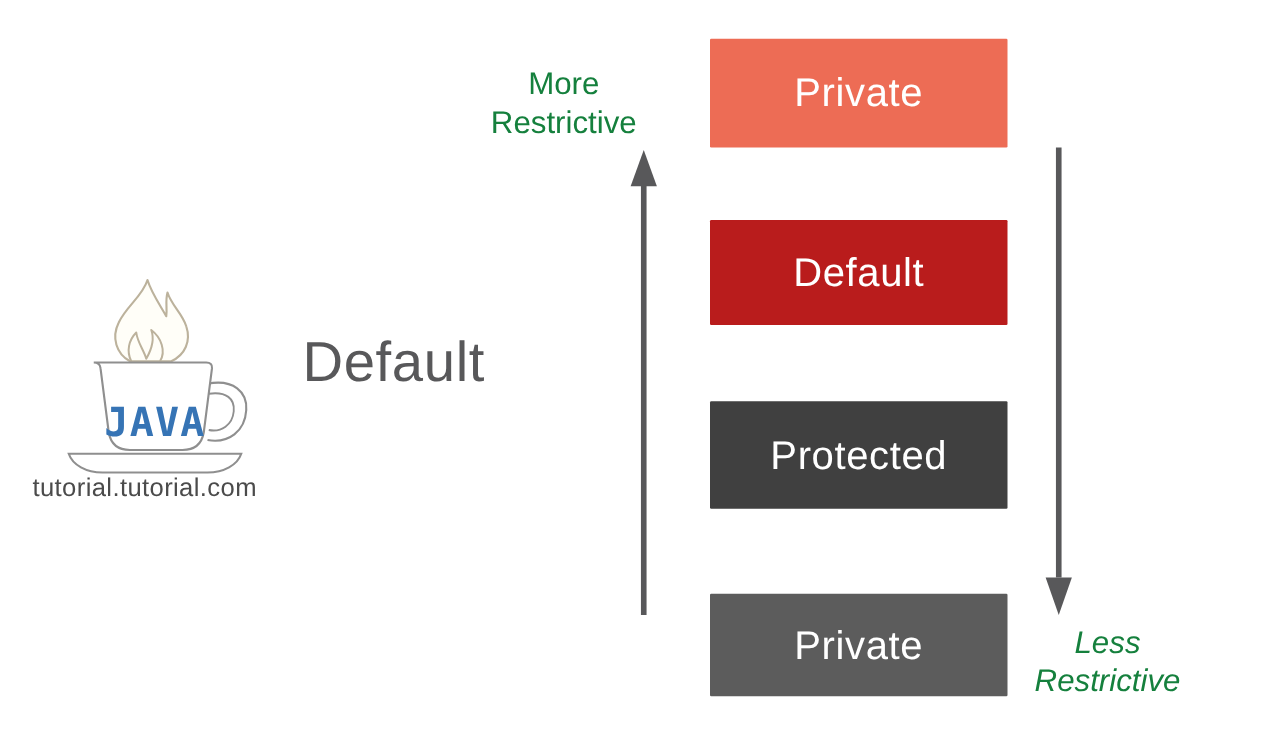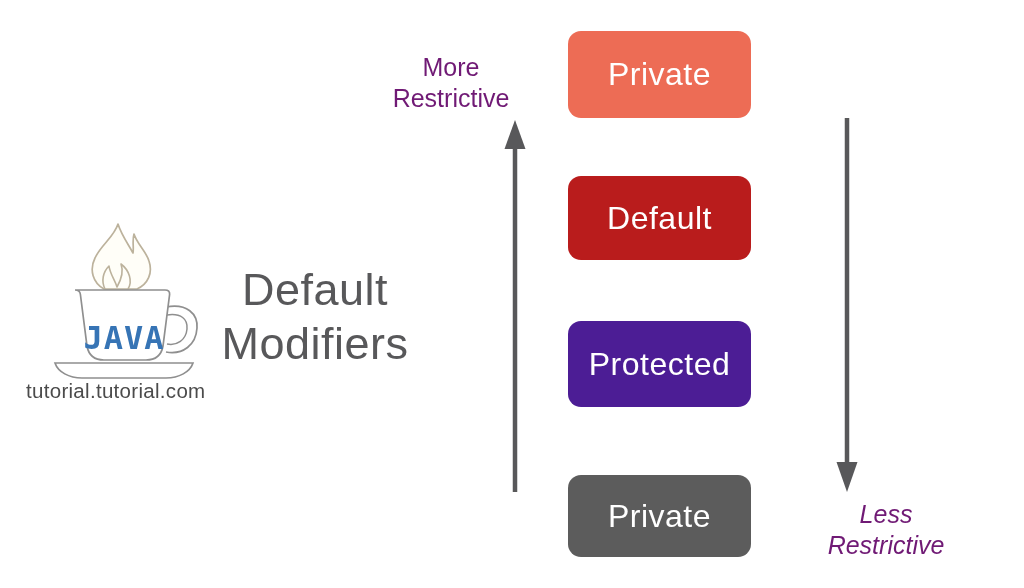--- a/index.html
+++ b/index.html
@@ -16,28 +16,28 @@
     left: 160px; top: 263px; width: 310px;
     text-align: center;
     font-size: 45px; line-height: 54px;
     color: #58585a;
     letter-spacing: 0.5px;
   }
 
   .dir-label {
     width: 210px; text-align: center;
     font-size: 25px; line-height: 31px;
-    color: #701a75;
+    color: #15803d;
   }
   #more-label { left: 346px; top: 52px; }
   #less-label { left: 781px; top: 499px; font-style: italic; }
 
   .mod-box {
-    left: 568px; width: 183px;
-    border-radius: 13px;
+    left: 568px; width: 238px;
+    border-radius: 1px;
     display: flex; align-items: center; justify-content: center;
     font-size: 32px;
     letter-spacing: 0.5px;
   }
   #box-private   { top: 31px;  height: 87px; }
   #box-default   { top: 176px; height: 84px; }
   #box-protected { top: 321px; height: 86px; }
   #box-public    { top: 475px; height: 82px; }
 
   .caption {
@@ -60,21 +60,20 @@
     <path d="M50 70 H140 Q145 70 144.6 74.5 L138 126 Q135.5 140 121 140 H79 Q64.5 140 62 126 L55.4 74.5 Q55 70 50 70 Z" fill="#ffffff" stroke-width="1.7" stroke="#8F8F8F"></path>
     <path d="M30 143 H168 C165 152 154 158 141 158 H57 C44 158 33 152 30 143 Z" fill="#ffffff" stroke-width="1.7" stroke="#8F8F8F"></path>
   </g>
   <text x="99" y="129" text-anchor="middle" font-family="DejaVu Sans Mono, monospace" font-size="32" font-weight="700" letter-spacing="1" fill="#3674B5">JAVA</text>
 </svg>
 
 <div class="abs caption">tutorial.tutorial.com</div>
 
 <div class="abs title-block" style="color: rgb(88, 88, 90);">
   <div>Default</div>
-  <div>Modifiers</div>
 </div>
 
 <div class="abs dir-label" id="more-label">
   <div>More</div>
   <div>Restrictive</div>
 </div>
 
 <svg class="abs" style="left:501px; top:118px;" width="28" height="376" viewBox="0 0 28 376">
   <line x1="14" y1="374" x2="14" y2="26" stroke-width="4.5" stroke="#58585A"></line>
   <polygon points="14,2 3.5,31 24.5,31" fill="#58585A"></polygon>
@@ -86,21 +85,21 @@
 </svg>
 
 <div class="abs mod-box" id="box-private" style="background: rgb(237, 108, 85);">
   <span style="color: rgb(255, 255, 255);">Private</span>
 </div>
 
 <div class="abs mod-box" id="box-default" style="background: #b91c1c;">
   <span style="color: rgb(255, 255, 255);">Default</span>
 </div>
 
-<div class="abs mod-box" id="box-protected" style="background: #4c1d95;">
+<div class="abs mod-box" id="box-protected" style="background: #404040;">
   <span style="color: rgb(255, 255, 255);">Protected</span>
 </div>
 
 <div class="abs mod-box" id="box-public" style="background: rgb(92, 92, 92);">
   <span style="color: rgb(255, 255, 255);">Private</span>
 </div>
 
 <div class="abs dir-label" id="less-label">
   <div>Less</div>
   <div>Restrictive</div>

